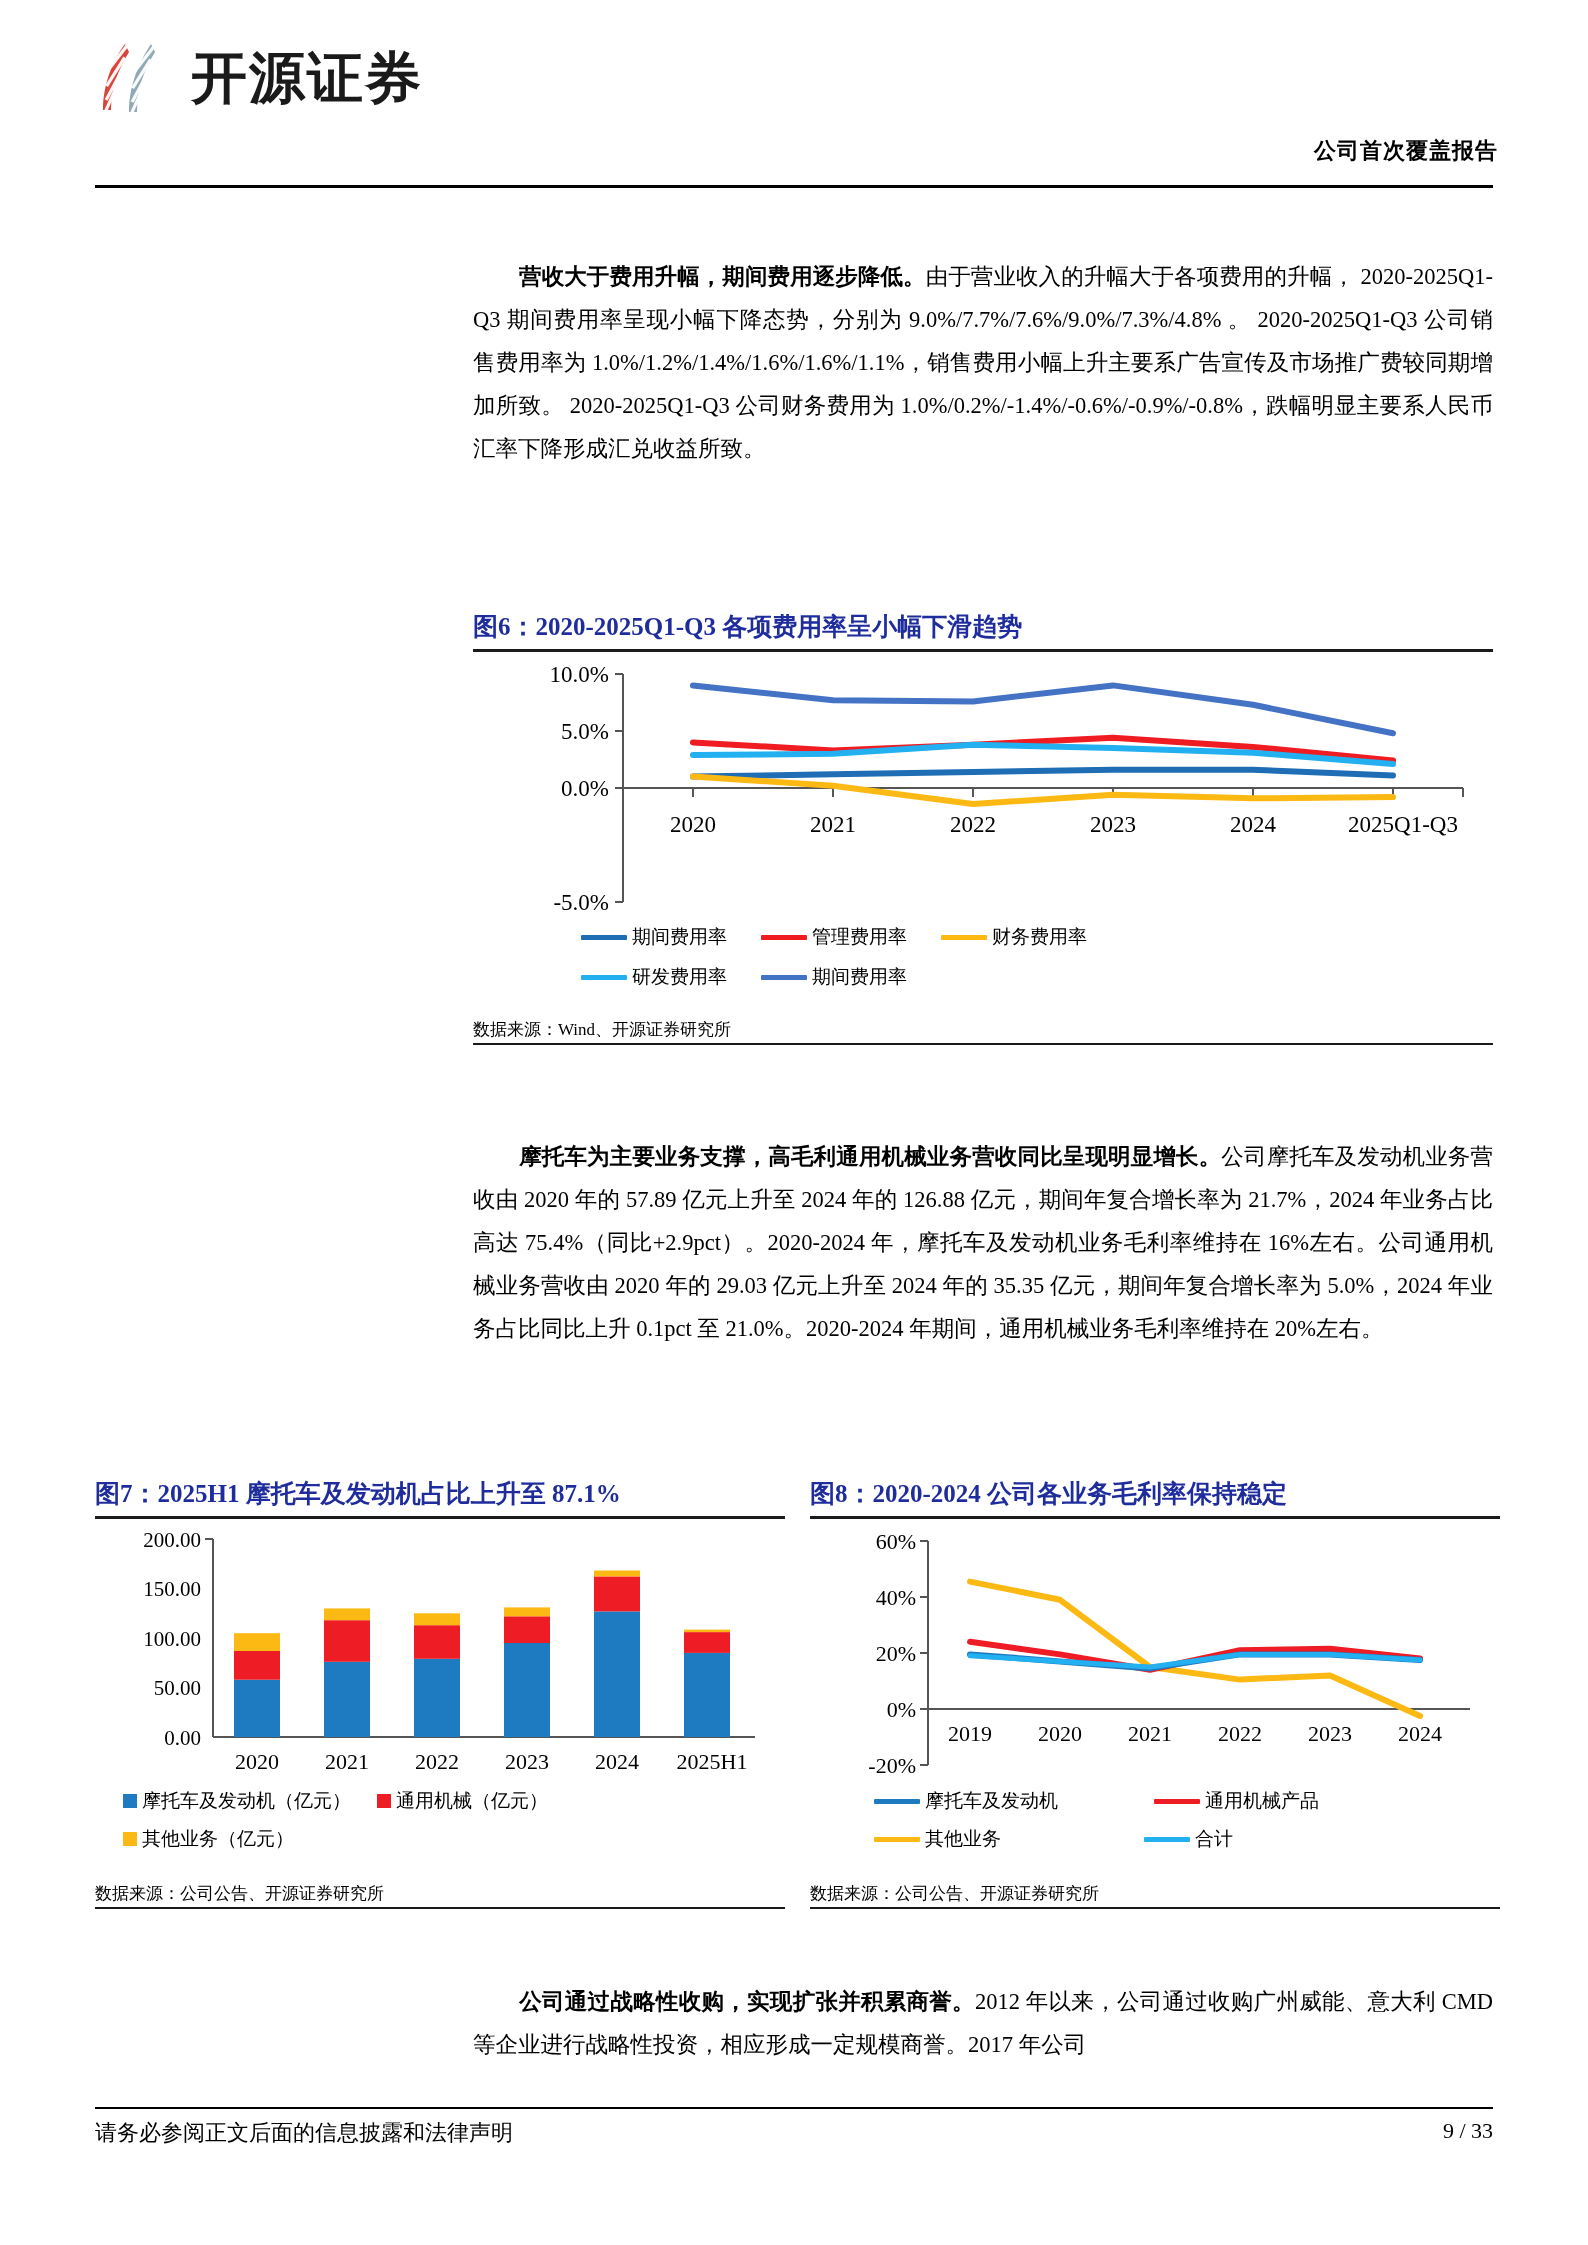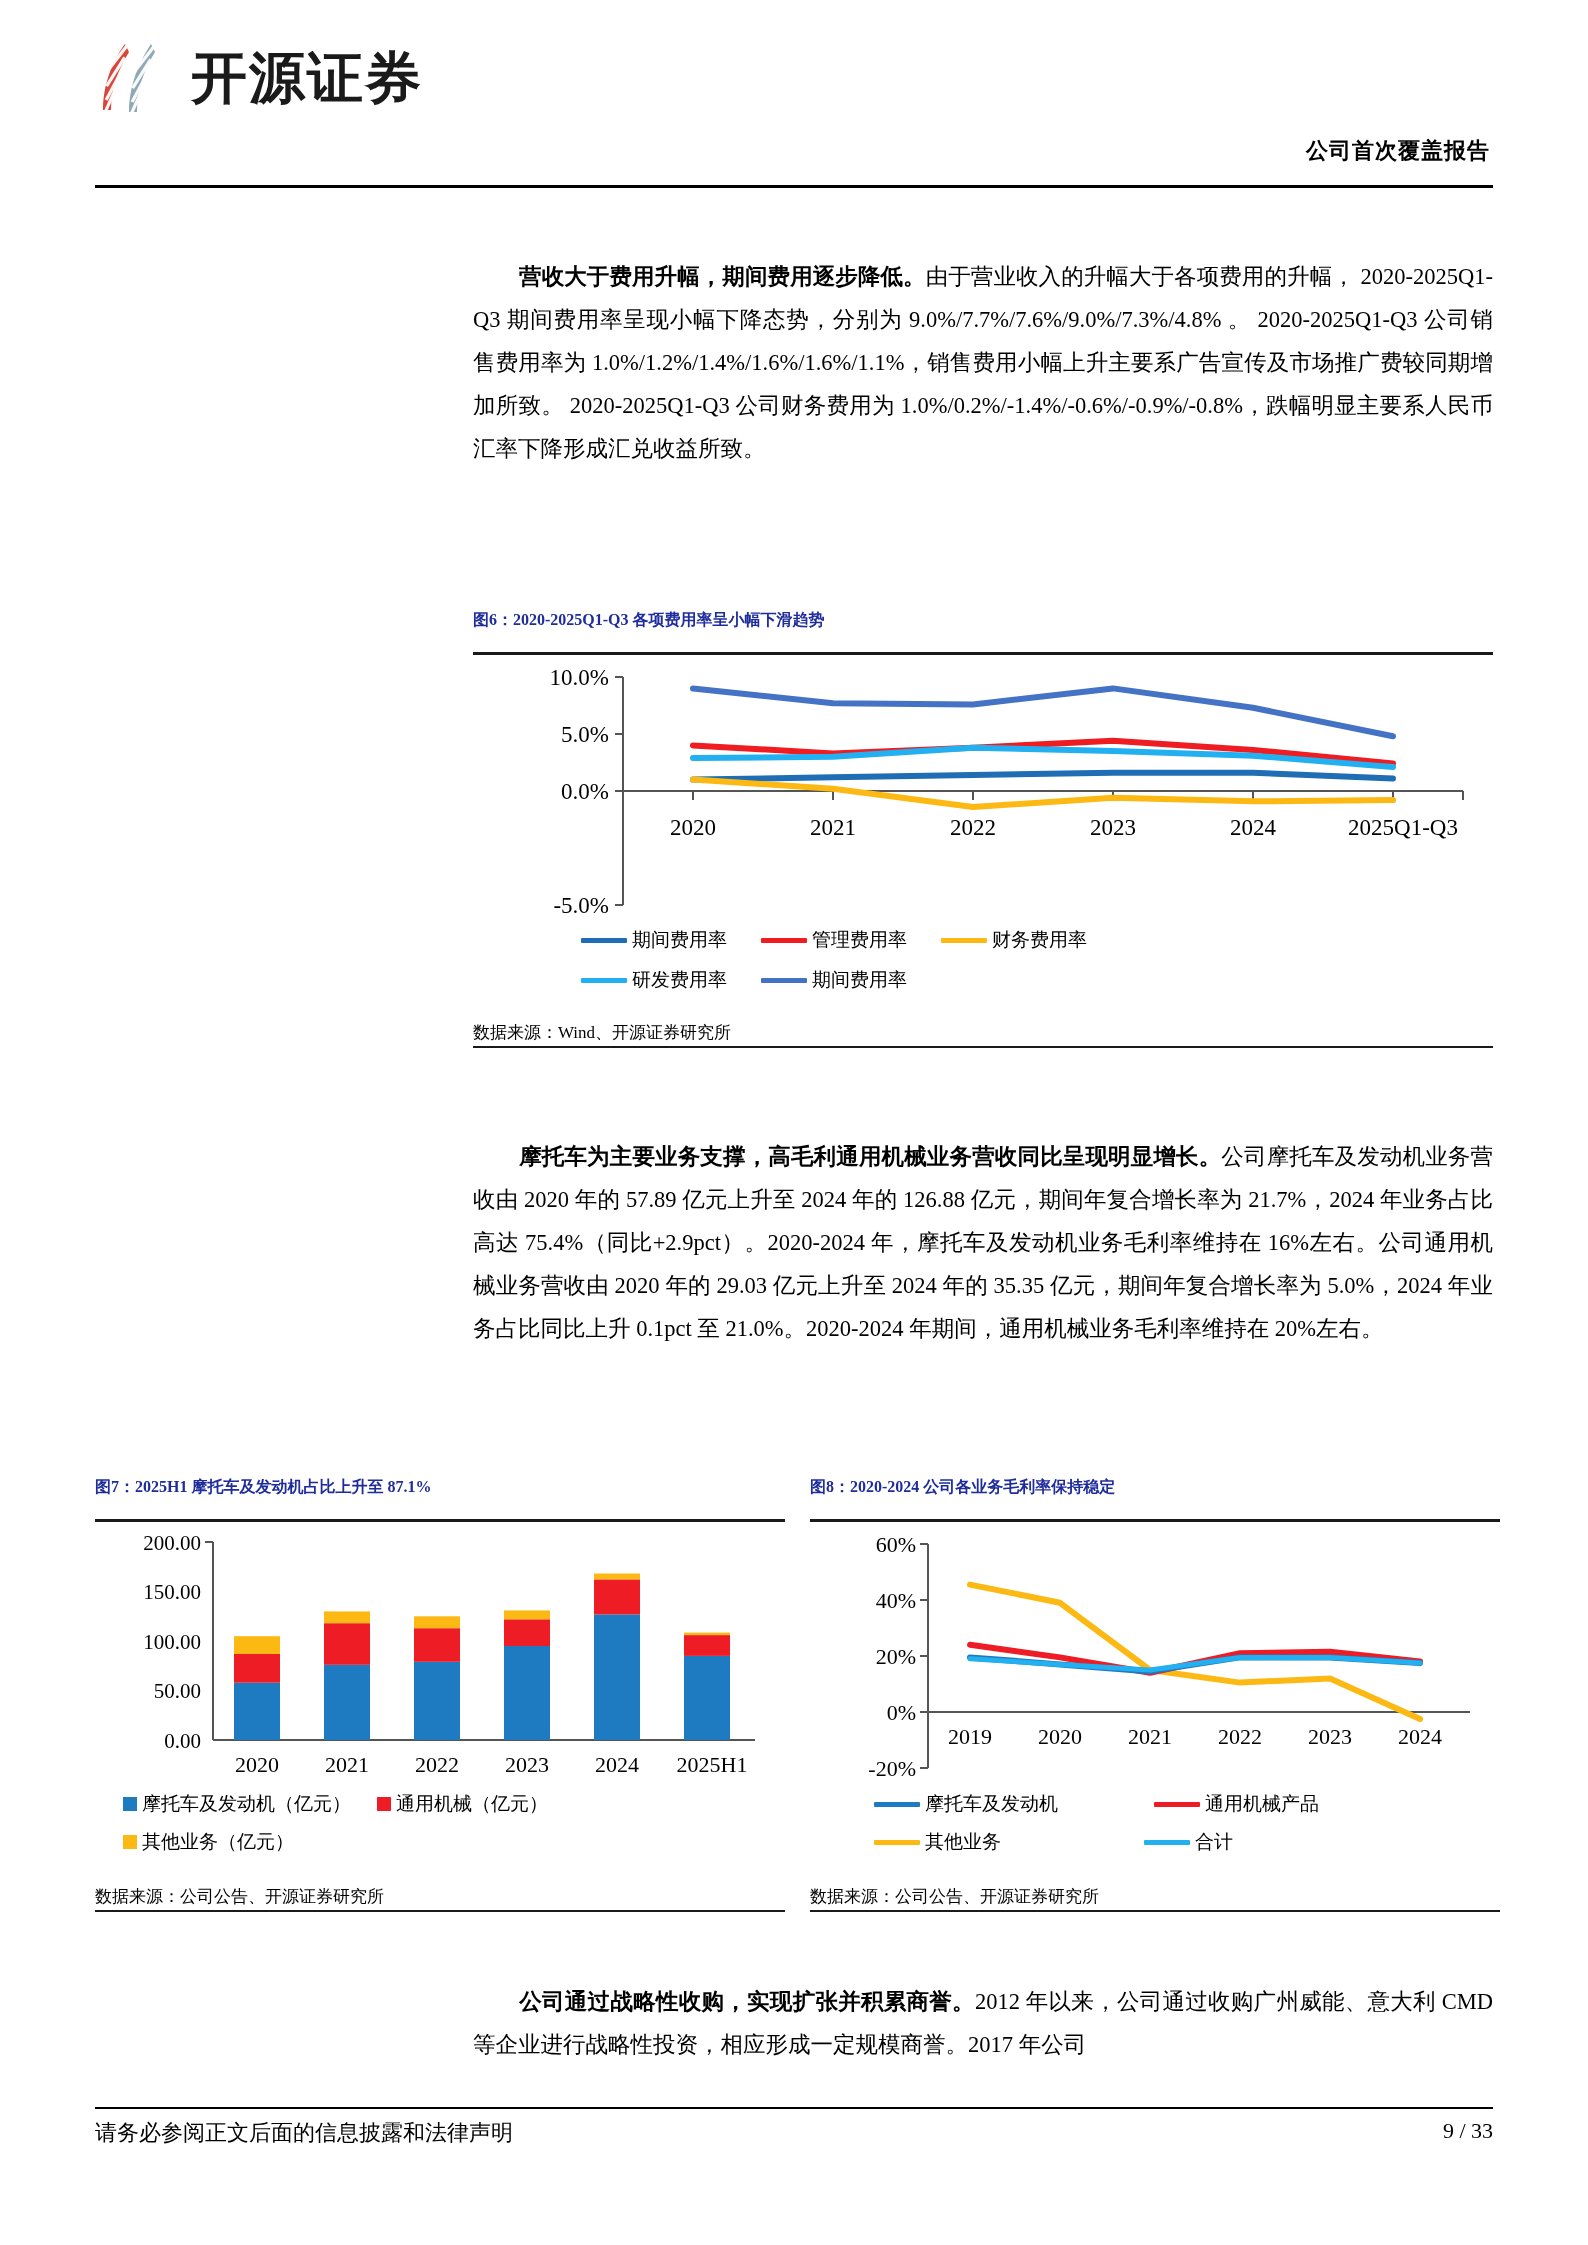--- a/index.html
+++ b/index.html
@@ -46,21 +46,21 @@
   .logo-text {
     font-family: "DejaVu Sans", sans-serif;
     font-weight: 700;
     font-size: 56px;
     letter-spacing: 2px;
     color: #1a1a1a;
     line-height: 1;
   }
   .header-title {
     position: absolute;
-    right: 98px;
+    right: 90px;
     top: 136px;
     font-size: 22px;
     font-weight: 700;
     font-family: "Liberation Serif", serif;
     letter-spacing: 1px;
     color: #000;
   }
   .header-rule {
     position: absolute;
     left: 95px;
@@ -86,23 +86,23 @@
   #para3 { left: 473px; top: 1980px; width: 1020px; }
 
   
   .fig-box {
     position: absolute;
     box-sizing: border-box;
   }
   .fig-title {
     color: #1f2d9c;
     font-weight: 700;
-    font-size: 16px;
-    font-family: "Liberation Serif", serif;
-    padding-bottom: 21px;
+    font-size: 25px;
+    font-family: "Liberation Serif", serif;
+    padding-bottom: 6px;
     white-space: nowrap;
   }
   .fig-title-rule {
     height: 3px;
     background: #1a1a1a;
     width: 100%;
   }
   .fig-source {
     font-size: 17px;
     color: #000000;

